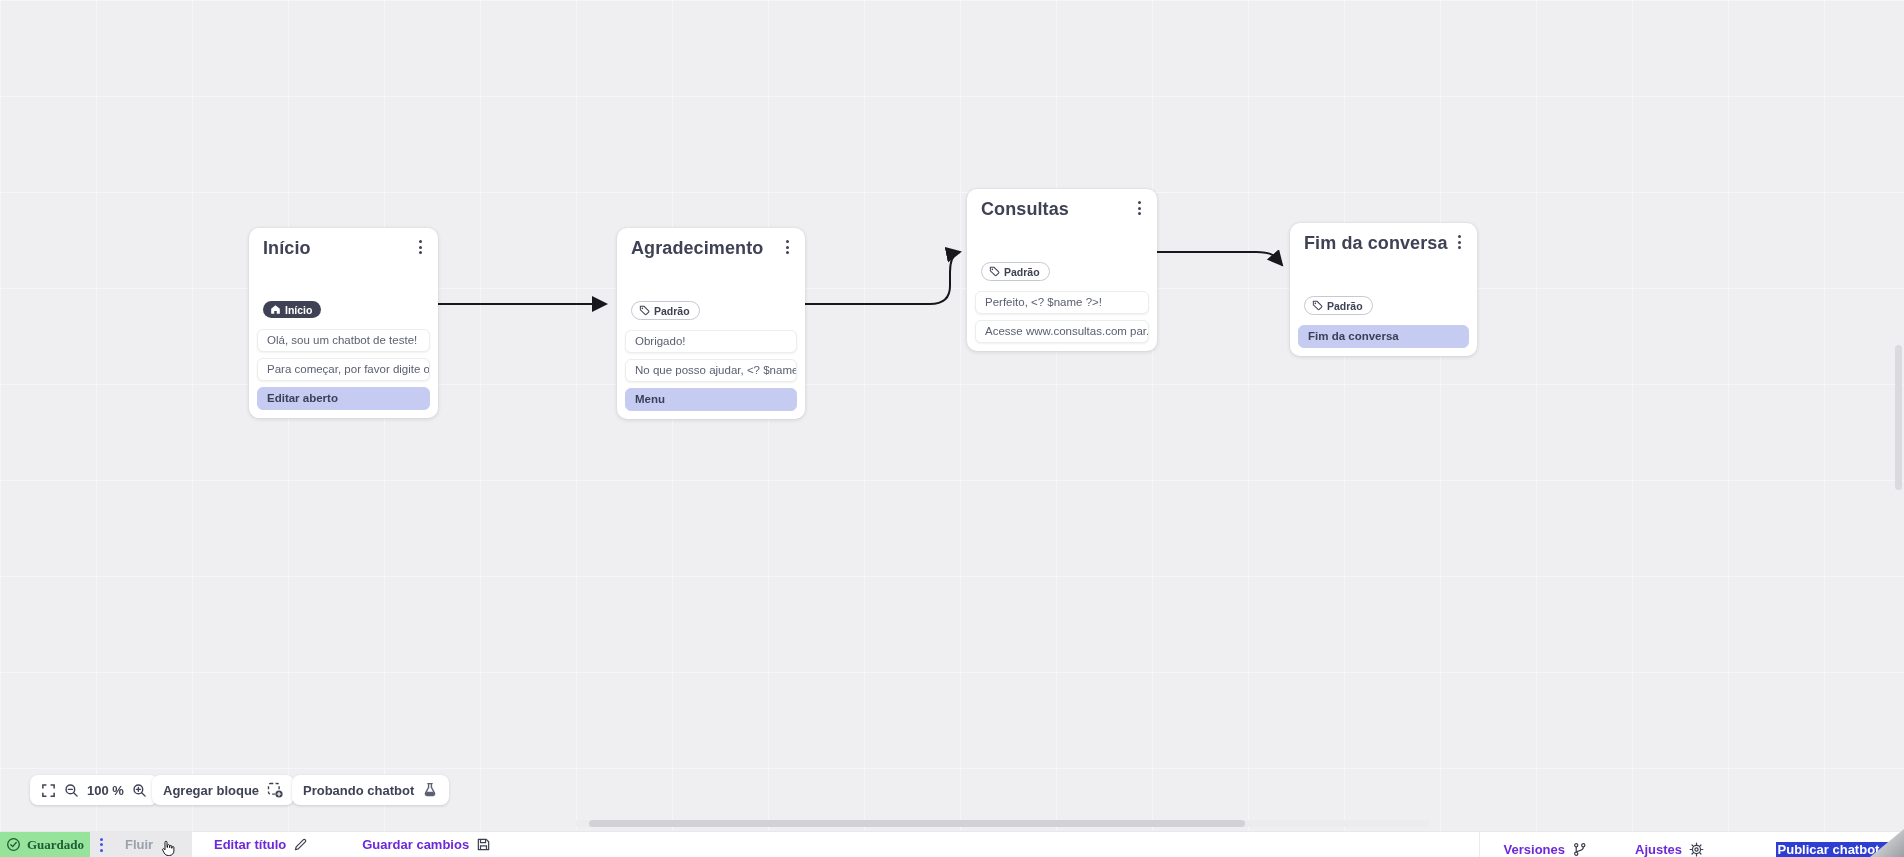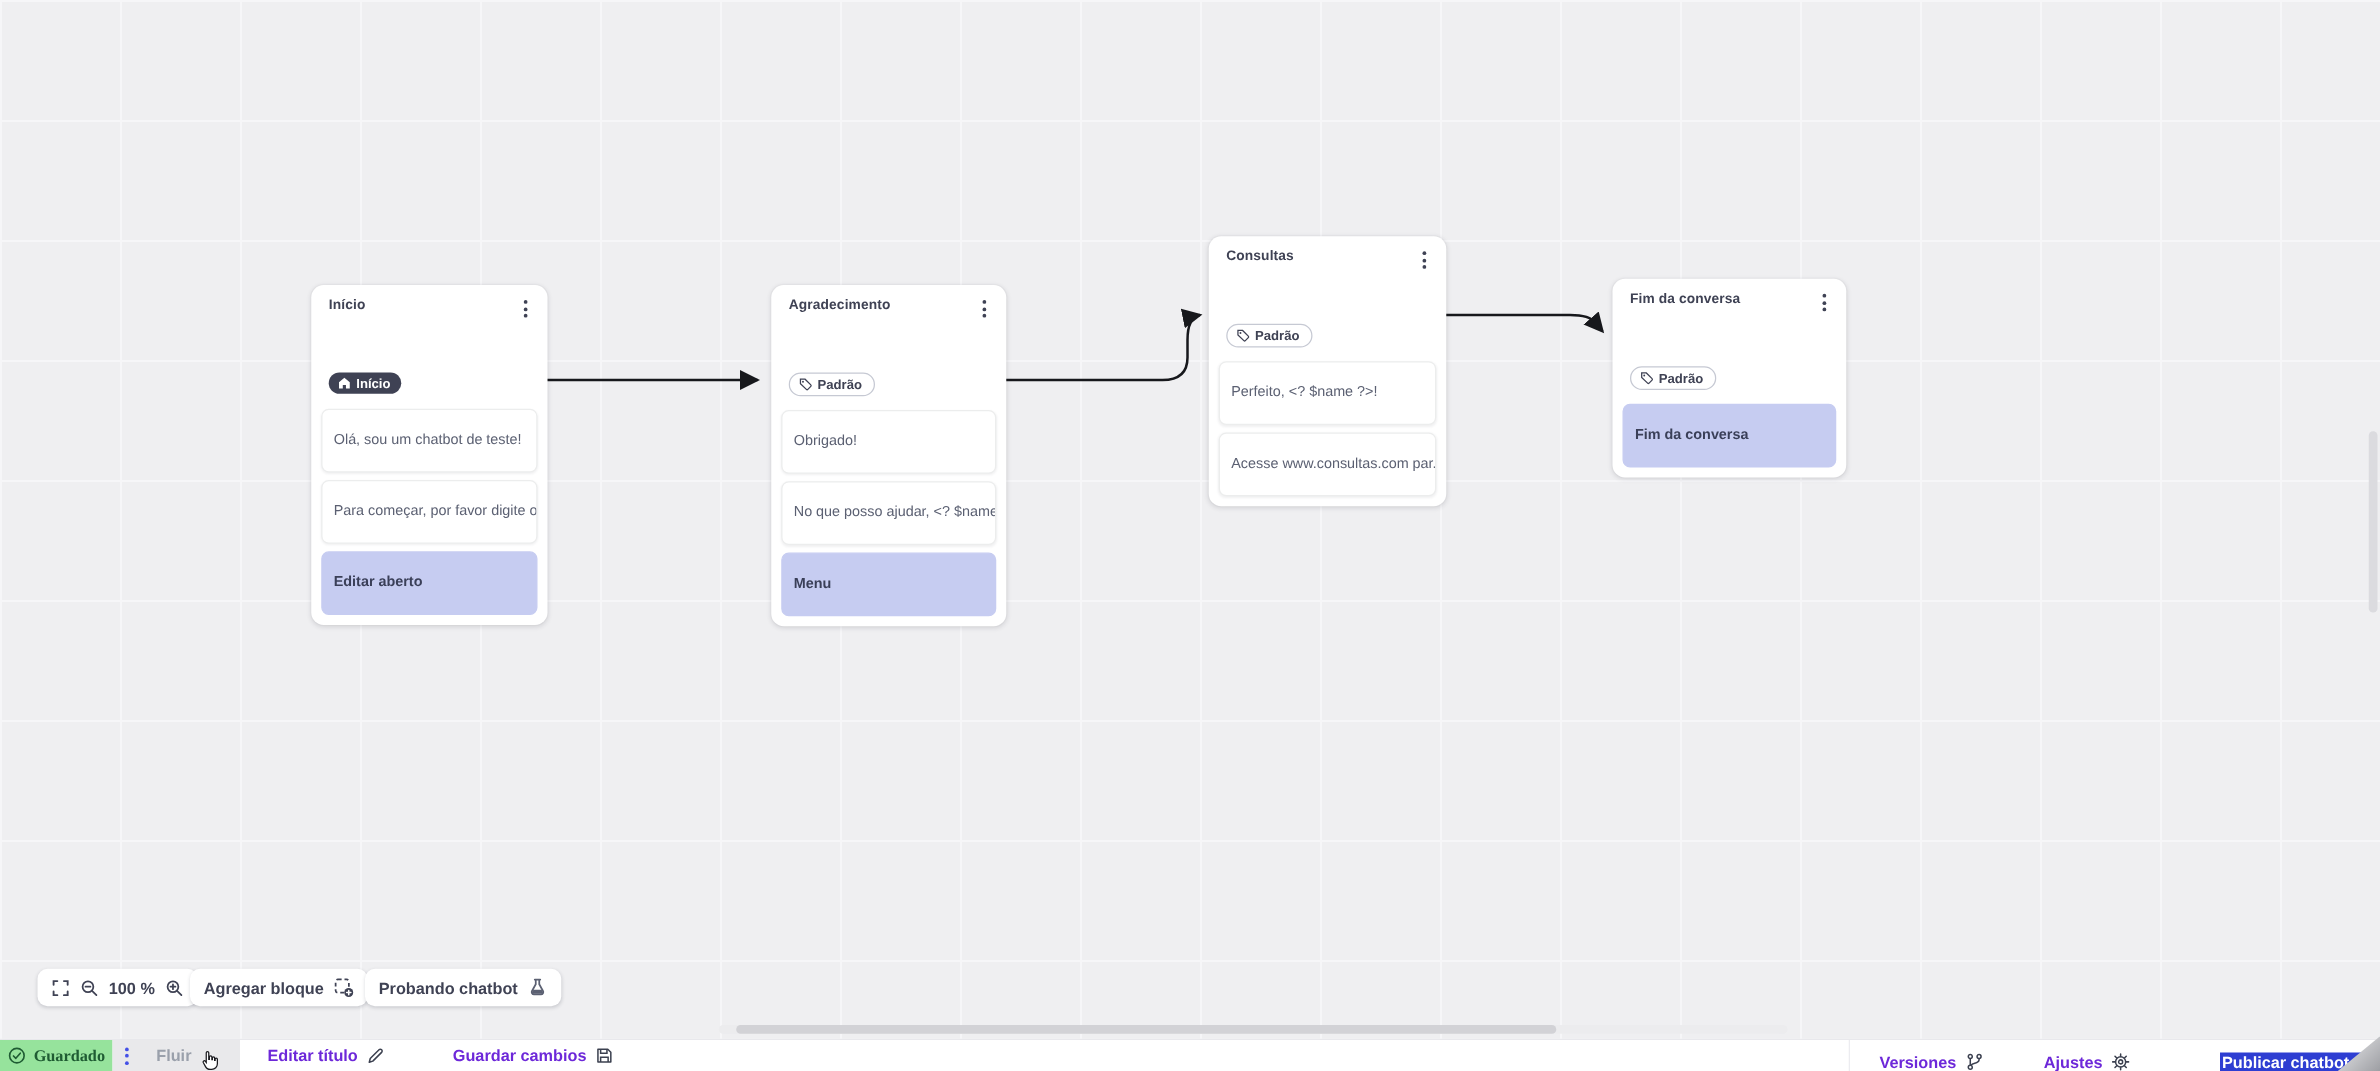--- a/index.html
+++ b/index.html
@@ -24,34 +24,34 @@
 
   
   .node {
     position:absolute;
     background:#fff;
     border-radius:10px;
     box-shadow:0 1px 4px rgba(40,42,60,.14), 0 0 0 1px rgba(40,42,60,.02);
     padding:10px 8px 8px 8px;
   }
   .node-header { display:flex; align-items:flex-start; justify-content:space-between; padding:0 4px 0 6px; margin-bottom:7px; }
-  .node-title { font-size:11px; font-weight:700; color:#3f4254; letter-spacing:.1px;text-align:center; }
+  .node-title { font-size:18px; font-weight:700; color:#3f4254; letter-spacing:.1px;text-align:center; }
   .kebab { display:flex; flex-direction:column; gap:2.5px; padding:2px 4px; cursor:pointer; }
   .kebab i { width:3px; height:3px; border-radius:50%; background:#3f4254; display:block; }
   .badge-row { padding:0 4px 0 6px; margin-bottom:10px;margin-top:42px; }
   .badge {
     display:inline-flex; align-items:center; gap:4px;
     font-size:10.5px; font-weight:700;
     border-radius:10px; padding:2.5px 9px 2.5px 7px; line-height:12px;
   }
   .badge.dark { background:#3f4254; color:#fff; }
   .badge.outline { background:#fff; color:#3f4254; border:1px solid #c6c9d3; }
   .rows { display:flex; flex-direction:column; gap:6px; }
   .row {
-    border-radius:6px; padding:18px 9px;
+    border-radius:6px; padding:4px 9px;
     font-size:11.5px; line-height:13px; color:#5b6072;
     background:#fff; border:1px solid #eceded;
     box-shadow:0 1px 2px rgba(40,42,60,.07);
     white-space:nowrap; overflow:hidden;
   }
   .row.action {
     background:#c6ccf1; border-color:#c6ccf1;
     color:#3a3f58; font-weight:700; box-shadow:none;
   }
 

